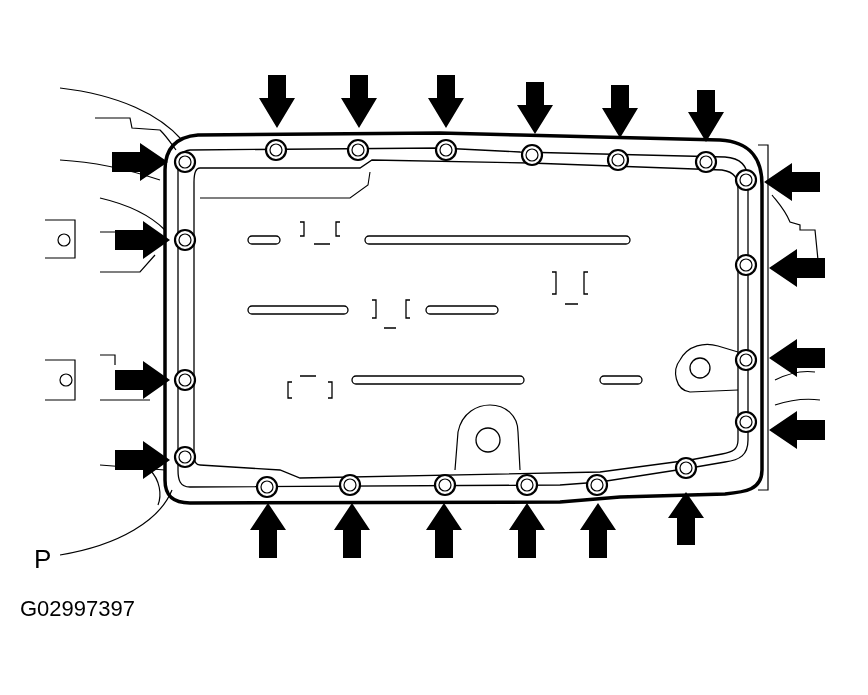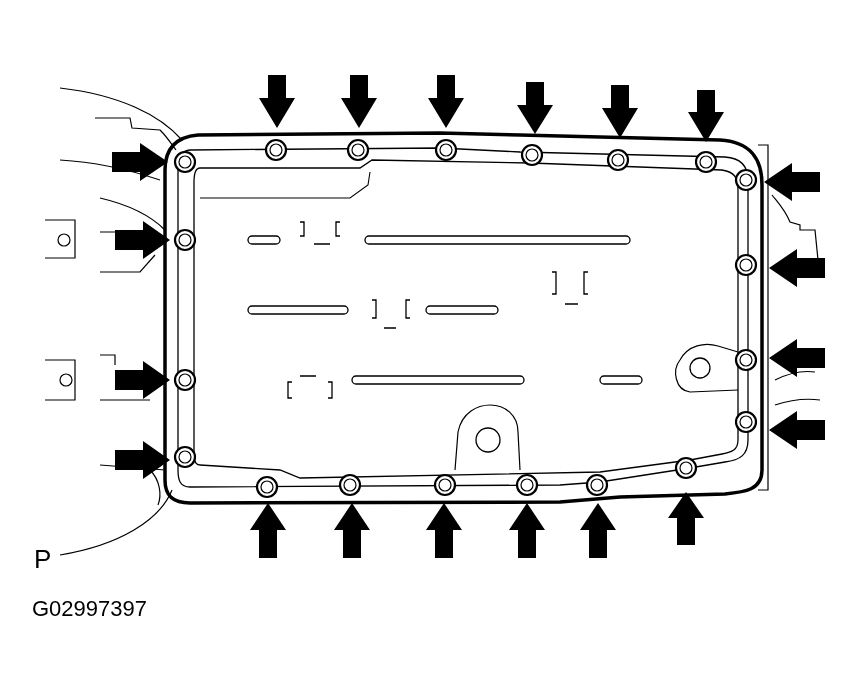--- a/index.html
+++ b/index.html
@@ -1,20 +1,20 @@
 <!DOCTYPE html>
 <html><head>
 <meta charset="utf-8">
 <style>
   html,body{margin:0;padding:0;background:#fff;}
   body{width:868px;height:695px;position:relative;overflow:hidden;font-family:"Liberation Sans",sans-serif;}
   svg{position:absolute;left:0;top:0;}
   .lbl{position:absolute;color:#000;}
   #lbl-p{left:34px;top:544px;font-size:26px;}
-  #lbl-code{left:32px;top:596px;font-size:22px;text-align:center;}
+  #lbl-code{left:20px;top:596px;font-size:22px;text-align:center;}
 </style>
 </head>
 <body>
 
 <svg id="diagram" width="868" height="695" viewBox="0 0 868 695" xmlns="http://www.w3.org/2000/svg">
 
   <g fill="none" stroke="#000" stroke-width="1.2">
     <path d="M60,88 C120,95 160,115 182,140"></path>
     <path d="M95,118 L130,118 L132,128 L160,130 C168,138 172,145 176,150"></path>
     <path d="M60,160 C95,162 130,170 160,180"></path>

